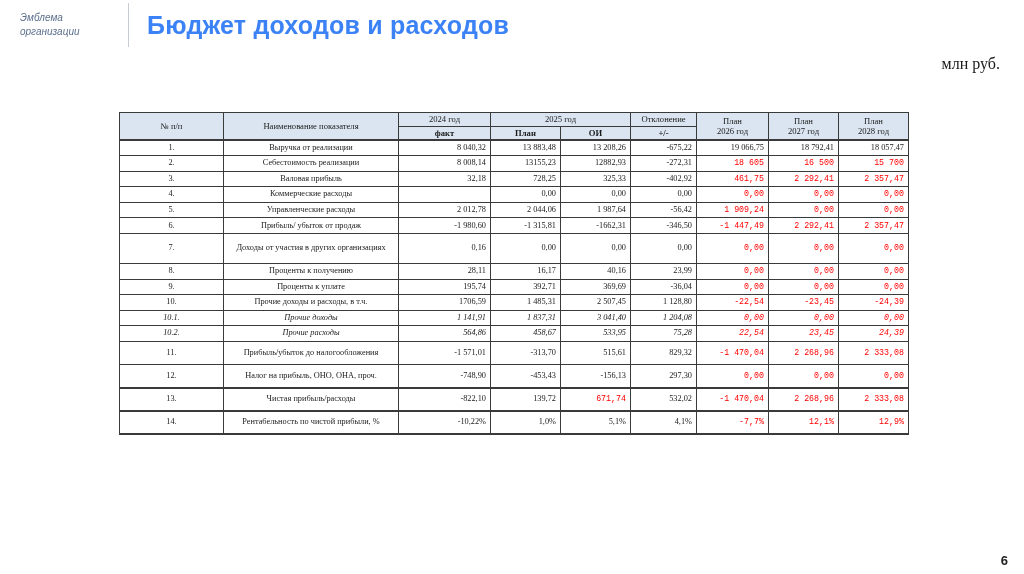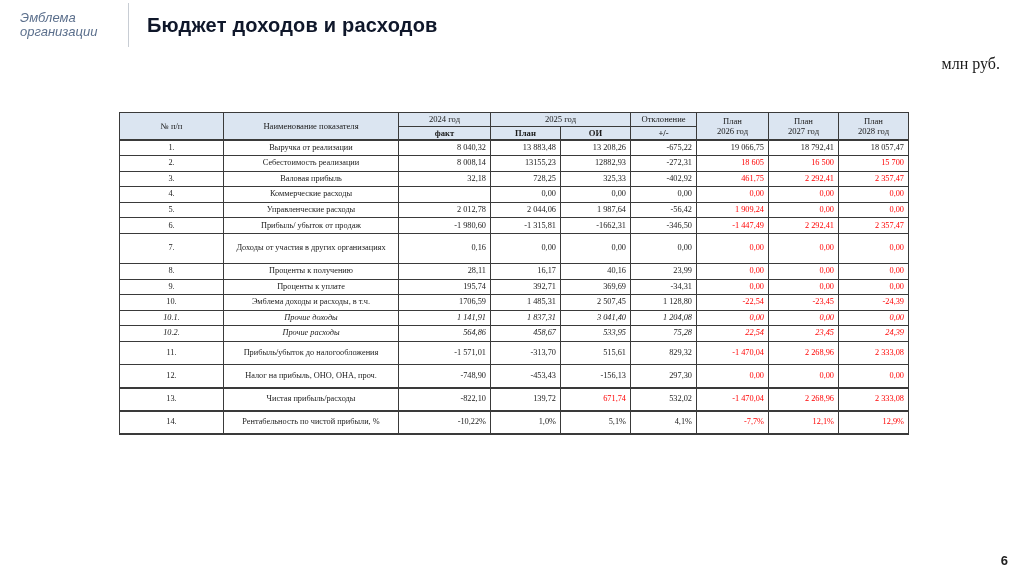--- a/index.html
+++ b/index.html
@@ -23,38 +23,38 @@
     width: 1024px;
     height: 50px;
     display: flex;
     align-items: center;
   }
   .emblem {
     width: 106px;
     margin-left: 20px;
     font-family: "Liberation Sans", sans-serif;
     font-style: italic;
-    font-size: 13px;
+    font-size: 10px;
     line-height: 14px;
     color: #5b6f8c;
     text-align: left;
   }
   .header-divider {
     width: 1px;
     height: 44px;
     background: #c8cdd4;
     margin-left: 2px;
     margin-right: 18px;
   }
   .slide-title {
     font-family: "Liberation Sans", sans-serif;
     font-weight: bold;
-    font-size: 20px;
+    font-size: 25px;
     letter-spacing: 0.2px;
-    color: #0f172a;
+    color: #3b82f6;
   }
 
   .units-label {
     position: absolute;
     top: 55px;
     right: 24px;
     font-family: "Liberation Serif", serif;
     font-size: 16px;
     color: #1a1a1a;
   }
@@ -97,21 +97,21 @@
     line-height: 11px;
   }
   thead th.sub {
     font-weight: bold;
   }
   .num  { text-align: right; white-space: nowrap; }
   .ctr  { text-align: center; }
   .lft  { text-align: center; }
   .b    { font-weight: bold; }
   .it   { font-style: italic; }
-  .red  { color: #ff0000; }
+  .red  { color: #ff0000; font-family: Liberation Mono, monospace; }
 
   tbody tr { height: 15.6px; }
   tr.tall { height: 30px; }
   tr.mid  { height: 23px; }
 
   
   .hv-top    { border-top-width: 2px !important; }
   .hv-bottom { border-bottom-width: 2px !important; }
 </style>
 </head>
@@ -256,28 +256,28 @@
           <td class="num red">0,00</td>
           <td class="num red">0,00</td>
           <td class="num red">0,00</td>
         </tr>
         <tr>
           <td class="ctr">9.</td>
           <td class="lft">Проценты к уплате</td>
           <td class="num">195,74</td>
           <td class="num">392,71</td>
           <td class="num">369,69</td>
-          <td class="num">-34,31</td>
+          <td class="num">-36,04</td>
           <td class="num red">0,00</td>
           <td class="num red">0,00</td>
           <td class="num red">0,00</td>
         </tr>
         <tr>
           <td class="ctr">10.</td>
-          <td class="lft">Эмблема доходы и расходы, в т.ч.</td>
+          <td class="lft">Прочие доходы и расходы, в т.ч.</td>
           <td class="num">1706,59</td>
           <td class="num">1 485,31</td>
           <td class="num">2 507,45</td>
           <td class="num">1 128,80</td>
           <td class="num red">-22,54</td>
           <td class="num red">-23,45</td>
           <td class="num red">-24,39</td>
         </tr>
         <tr>
           <td class="ctr it">10.1.</td>

